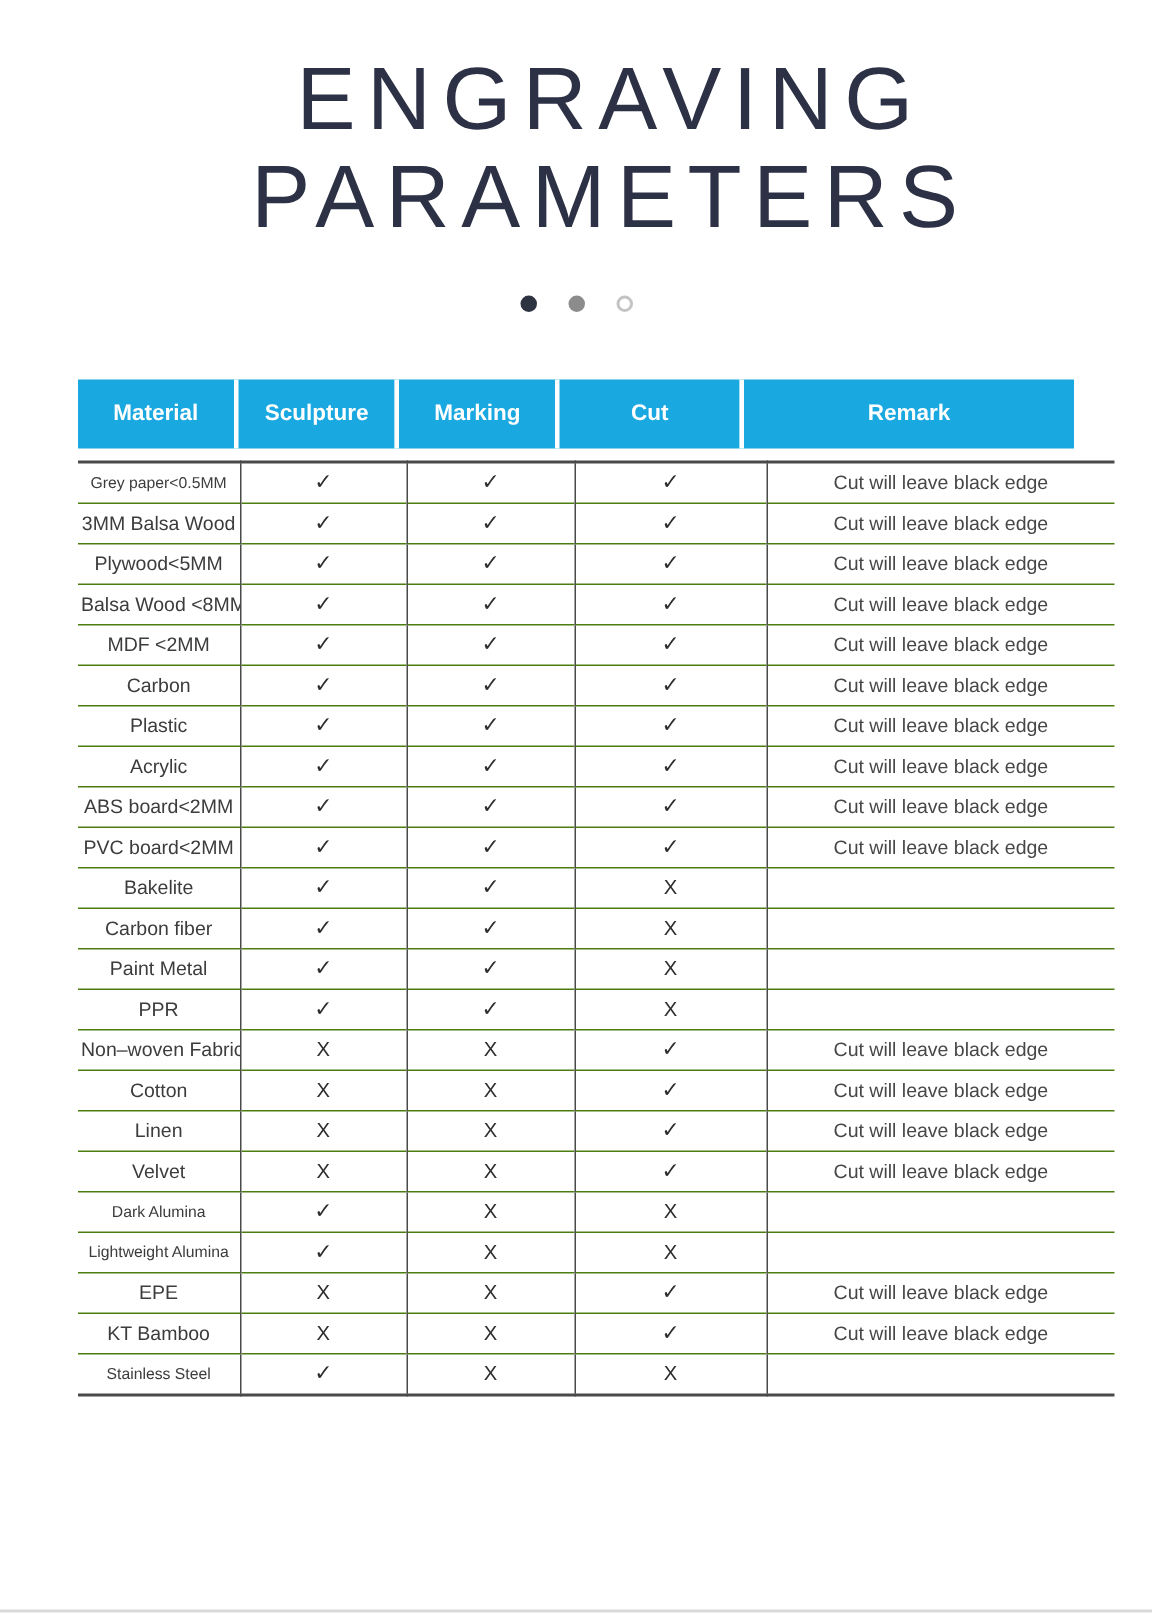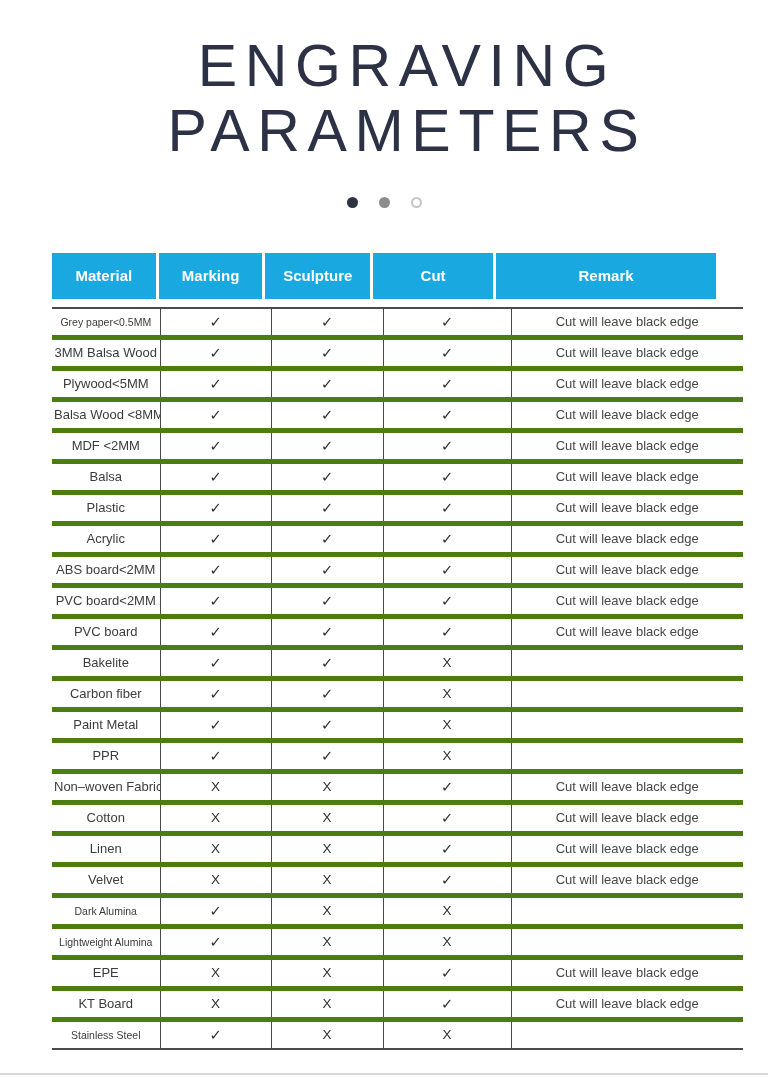--- a/index.html
+++ b/index.html
@@ -33,21 +33,21 @@
 
   table.body {
     margin-top:8px; border-collapse:collapse; table-layout:fixed; width:664px;
     border-top:2px solid #4a4a4a; border-bottom:2px solid #4a4a4a;
   }
   table.body td {
     height:26px; padding:0 2px; text-align:center; vertical-align:middle;
     overflow:hidden; white-space:nowrap;
   }
   table.body td + td { border-left:1px solid #4a4a4a; }
-  table.body tr + tr { border-top:5px solid #4d7c0f; }
+  table.body tr + tr { border-top:1px solid #4d7c0f; }
 
   .mat    { font-size:13px; color:#3c3c3c; }
   .mat.small { font-size:10.5px; }
   .mark   { font-size:13.5px; color:#2e2e2e; }
   .mark.check { font-size:14.5px; }
   .remark { font-size:13px; color:#474747; }
 
   .bottom-line { position:absolute; left:0; right:0; bottom:3px; height:2px; background:#d9d9d9; }
 </style>
 </head>
@@ -62,22 +62,22 @@
 
   <div class="dots">
       <span class="dot active"></span>
       <span class="dot visited"></span>
       <span class="dot inactive"></span>
     </div>
 
   <div class="tablewrap">
     <div class="thead">
         <div class="th c0">Material</div>
+        <div class="th c2">Sculpture</div>
         <div class="th c1">Marking</div>
-        <div class="th c2">Sculpture</div>
         <div class="th c3">Cut</div>
         <div class="th c4">Remark</div>
       </div>
     <table class="body">
       <colgroup>
         <col class="c0">
           <col class="c1">
           <col class="c2">
           <col class="c3">
           <col class="c4">
@@ -112,21 +112,21 @@
             <td class="remark">Cut will leave black edge</td>
           </tr>
           <tr>
             <td class="mat">MDF &lt;2MM</td>
             <td class="mark check">✓</td>
             <td class="mark check">✓</td>
             <td class="mark check">✓</td>
             <td class="remark">Cut will leave black edge</td>
           </tr>
           <tr>
-            <td class="mat">Balsa</td>
+            <td class="mat">Carbon</td>
             <td class="mark check">✓</td>
             <td class="mark check">✓</td>
             <td class="mark check">✓</td>
             <td class="remark">Cut will leave black edge</td>
           </tr>
           <tr>
             <td class="mat">Plastic</td>
             <td class="mark check">✓</td>
             <td class="mark check">✓</td>
             <td class="mark check">✓</td>
@@ -147,27 +147,20 @@
             <td class="remark">Cut will leave black edge</td>
           </tr>
           <tr>
             <td class="mat">PVC board&lt;2MM</td>
             <td class="mark check">✓</td>
             <td class="mark check">✓</td>
             <td class="mark check">✓</td>
             <td class="remark">Cut will leave black edge</td>
           </tr>
           <tr>
-            <td class="mat">PVC board</td>
-            <td class="mark check">✓</td>
-            <td class="mark check">✓</td>
-            <td class="mark check">✓</td>
-            <td class="remark">Cut will leave black edge</td>
-          </tr>
-          <tr>
             <td class="mat">Bakelite</td>
             <td class="mark check">✓</td>
             <td class="mark check">✓</td>
             <td class="mark">X</td>
             <td class="remark"></td>
           </tr>
           <tr>
             <td class="mat">Carbon fiber</td>
             <td class="mark check">✓</td>
             <td class="mark check">✓</td>
@@ -231,21 +224,21 @@
             <td class="remark"></td>
           </tr>
           <tr>
             <td class="mat">EPE</td>
             <td class="mark">X</td>
             <td class="mark">X</td>
             <td class="mark check">✓</td>
             <td class="remark">Cut will leave black edge</td>
           </tr>
           <tr>
-            <td class="mat">KT Board</td>
+            <td class="mat">KT Bamboo</td>
             <td class="mark">X</td>
             <td class="mark">X</td>
             <td class="mark check">✓</td>
             <td class="remark">Cut will leave black edge</td>
           </tr>
           <tr>
             <td class="mat small">Stainless Steel</td>
             <td class="mark check">✓</td>
             <td class="mark">X</td>
             <td class="mark">X</td>

